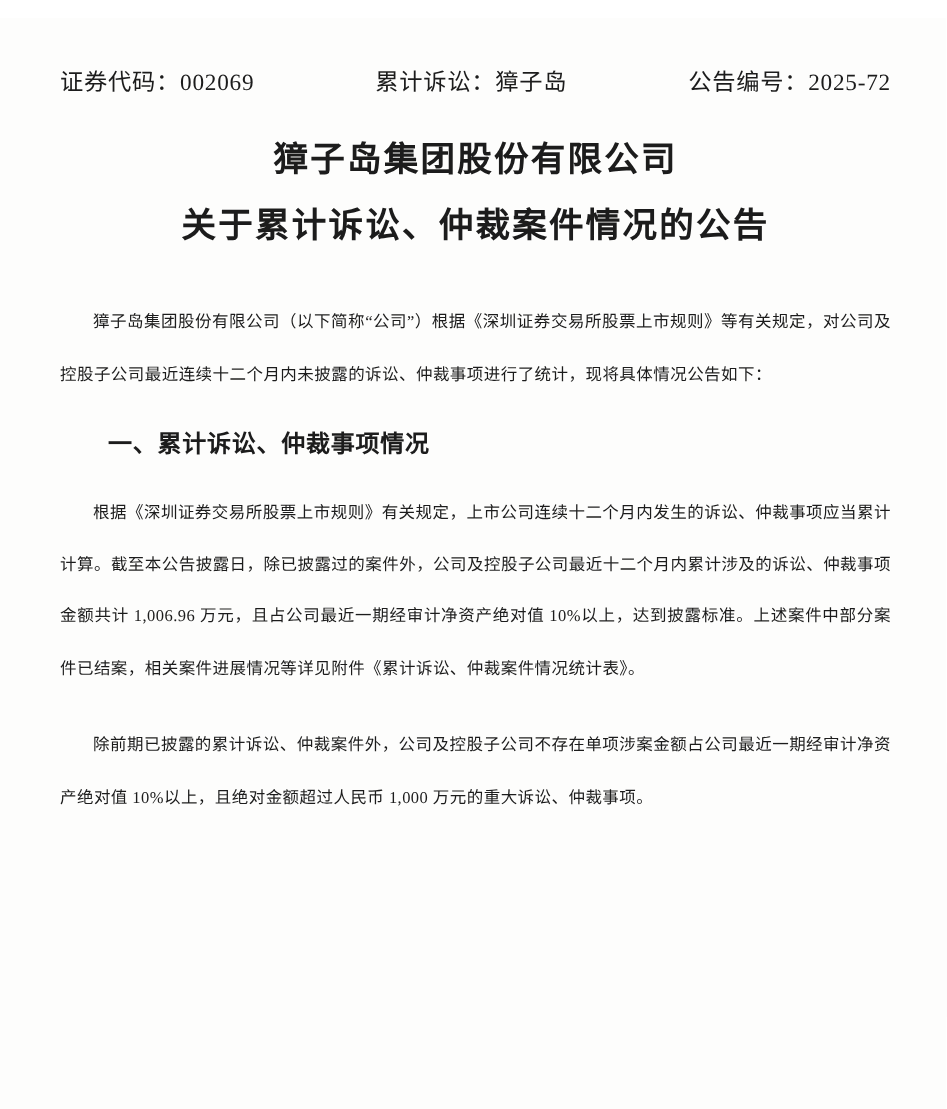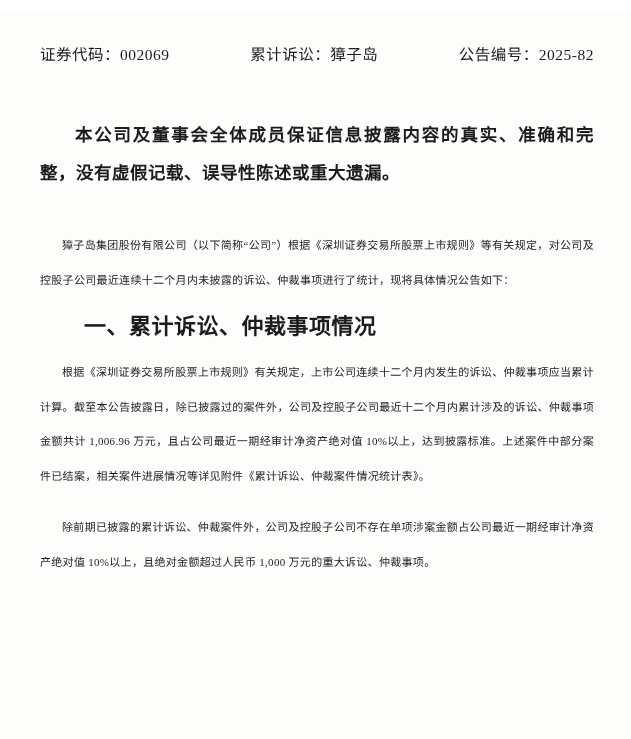--- a/index.html
+++ b/index.html
@@ -58,47 +58,50 @@
     line-height: 34.5px;
     text-align: justify;
     text-indent: 2em;
     letter-spacing: 0.3px;
   }
   .para.intro {
     margin-top: 36px;
   }
   .section-heading {
     margin: 18px 0 0 0;
-    font-family: Liberation Serif, serif;
+    font-family: Liberation Mono, monospace;
     font-weight: 700;
-    font-size: 22px;
+    font-size: 16px;
     line-height: 24px;
     text-indent: 2em;
     letter-spacing: 0.5px;
   }
   .para.body-1 {
     margin-top: 16px;
   }
   .para.body-2 {
     margin-top: 17px;
   }
 </style>
 </head>
 <body>
 
 <div class="page">
 
   <div class="header-row">
     <span>证券代码：002069</span>
     <span>累计诉讼：獐子岛</span>
-    <span>公告编号：2025-82</span>
+    <span>公告编号：2025-72</span>
   </div>
 
+  <div class="title-block">
+    <h1 class="doc-title">獐子岛集团股份有限公司</h1>
+    <h1 class="doc-title second">关于累计诉讼、仲裁案件情况的公告</h1>
+  </div>
 
-  <p class="disclaimer">本公司及董事会全体成员保证信息披露内容的真实、准确和完整，没有虚假记载、误导性陈述或重大遗漏。</p>
 
   <p class="para intro">獐子岛集团股份有限公司（以下简称“公司”）根据《深圳证券交易所股票上市规则》等有关规定，对公司及控股子公司最近连续十二个月内未披露的诉讼、仲裁事项进行了统计，现将具体情况公告如下：</p>
 
   <h2 class="section-heading">一、累计诉讼、仲裁事项情况</h2>
 
   <p class="para body-1">根据《深圳证券交易所股票上市规则》有关规定，上市公司连续十二个月内发生的诉讼、仲裁事项应当累计计算。截至本公告披露日，除已披露过的案件外，公司及控股子公司最近十二个月内累计涉及的诉讼、仲裁事项金额共计 1,006.96 万元，且占公司最近一期经审计净资产绝对值 10%以上，达到披露标准。上述案件中部分案件已结案，相关案件进展情况等详见附件《累计诉讼、仲裁案件情况统计表》。</p>
 
   <p class="para body-2">除前期已披露的累计诉讼、仲裁案件外，公司及控股子公司不存在单项涉案金额占公司最近一期经审计净资产绝对值 10%以上，且绝对金额超过人民币 1,000 万元的重大诉讼、仲裁事项。</p>
 
 </div>

